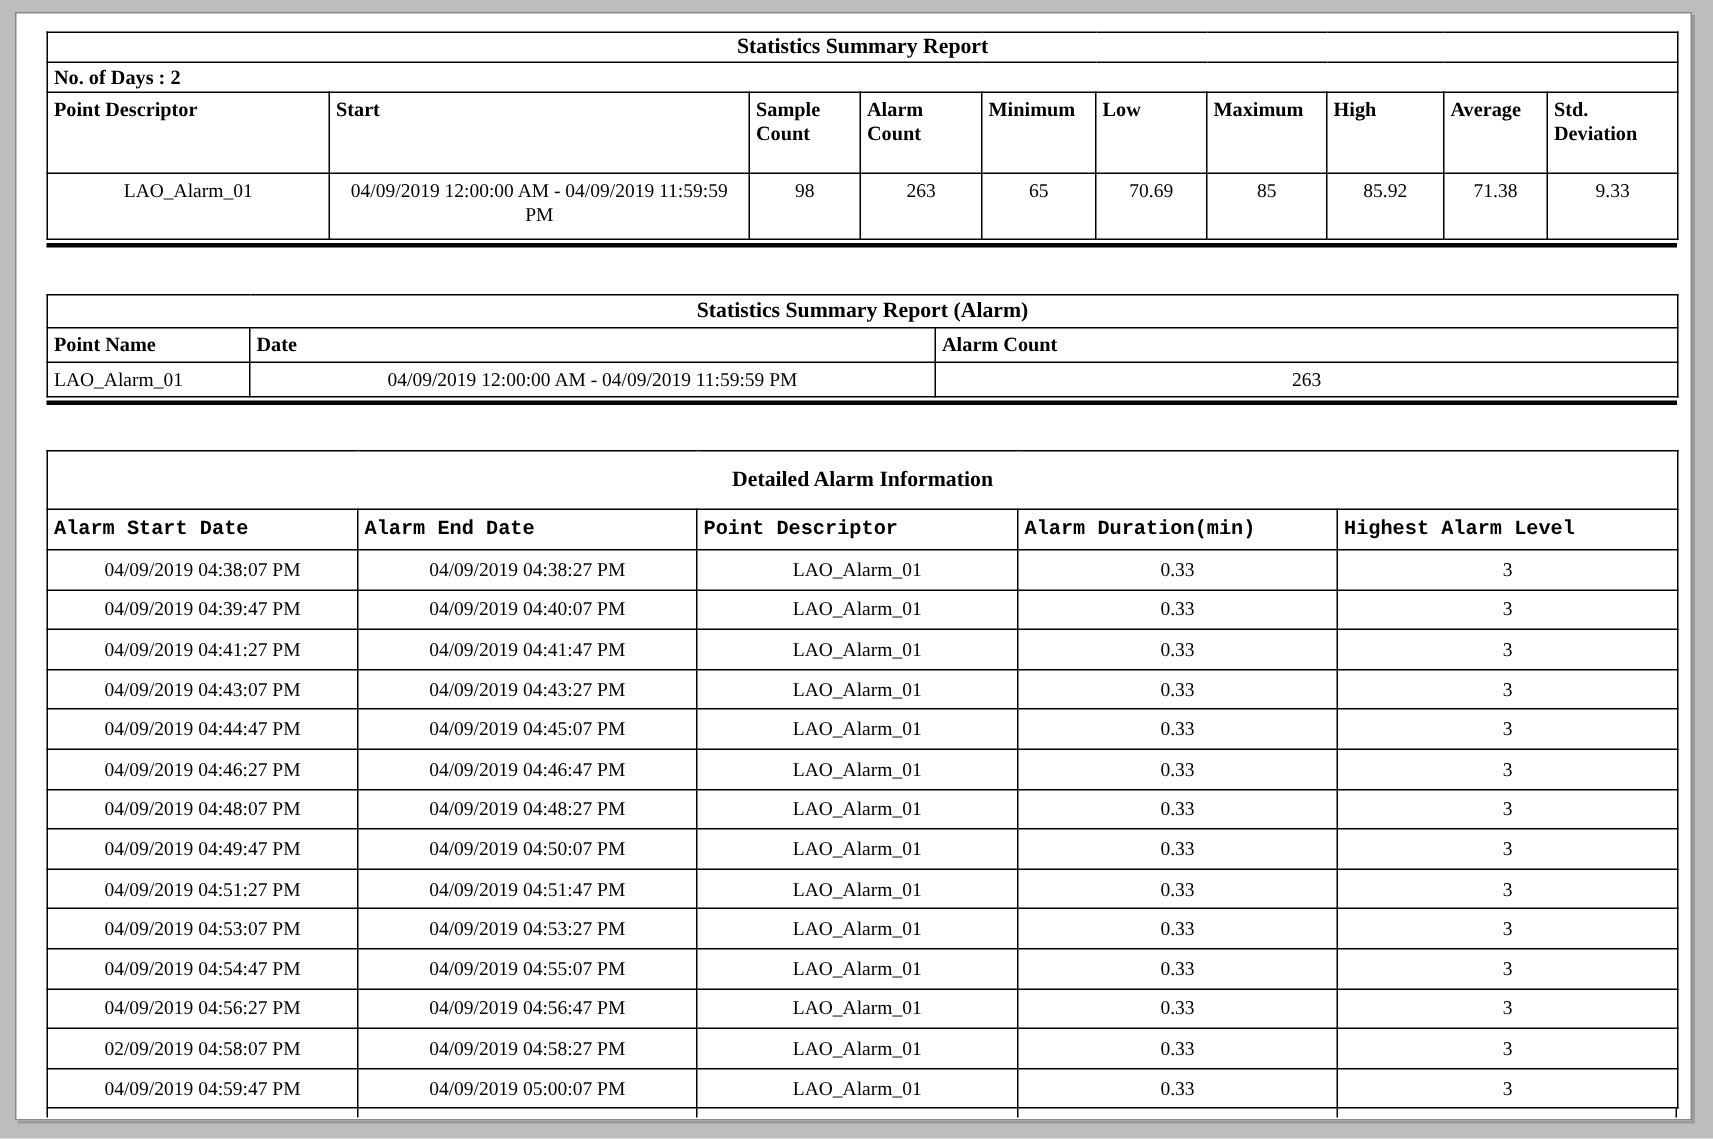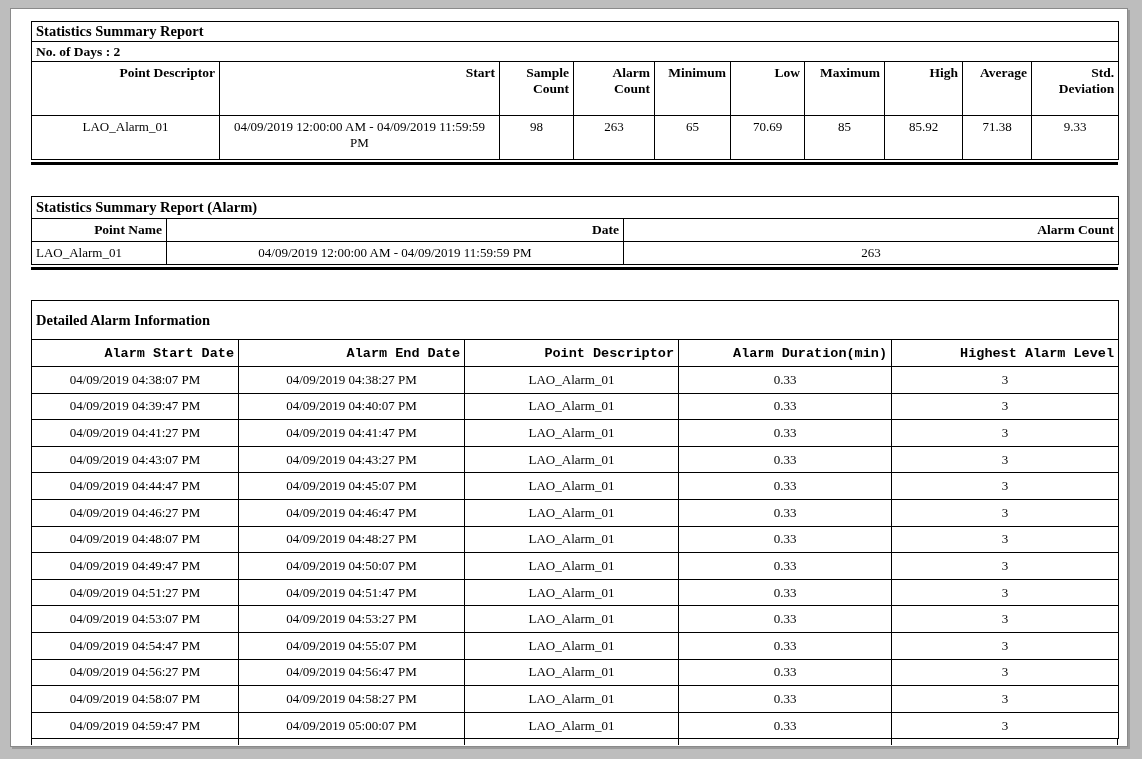--- a/index.html
+++ b/index.html
@@ -40,34 +40,34 @@
   table.rpt td, table.rpt th {
     border: 1px solid #000;
     padding: 1px 4px;
     overflow: hidden;
     word-wrap: break-word;
   }
   table.rpt { border: 1.5px solid #000; }
   .title-cell {
     font-weight: bold;
     font-size: 14.5px;
-    text-align: left;
+    text-align: center;
     vertical-align: middle;
     margin-top: 24px;
   }
   .sub-cell {
     font-weight: bold;
     font-size: 13.5px;
     text-align: left;
     vertical-align: middle;
   }
   th.hdr {
     font-weight: bold;
     font-size: 13.5px;
-    text-align: right;
+    text-align: left;
   }
   td.cell { text-align: center; }
 
   
   .t1 .title-row  { height: 20px; }
   .t1 .sub-row    { height: 20px; }
   .t1 .hdr-row    { height: 54px; }
   .t1 .hdr        { vertical-align: top; padding-top: 3px; }
   .t1 tbody tr    { height: 44px; }
   .t1 tbody td    { vertical-align: top; padding-top: 3px; text-align: center; }
@@ -294,21 +294,21 @@
             <td class="cell">3</td>
           </tr>
           <tr>
             <td class="cell">04/09/2019 04:56:27 PM</td>
             <td class="cell">04/09/2019 04:56:47 PM</td>
             <td class="cell">LAO_Alarm_01</td>
             <td class="cell">0.33</td>
             <td class="cell">3</td>
           </tr>
           <tr>
-            <td class="cell">04/09/2019 04:58:07 PM</td>
+            <td class="cell">02/09/2019 04:58:07 PM</td>
             <td class="cell">04/09/2019 04:58:27 PM</td>
             <td class="cell">LAO_Alarm_01</td>
             <td class="cell">0.33</td>
             <td class="cell">3</td>
           </tr>
           <tr>
             <td class="cell">04/09/2019 04:59:47 PM</td>
             <td class="cell">04/09/2019 05:00:07 PM</td>
             <td class="cell">LAO_Alarm_01</td>
             <td class="cell">0.33</td>

